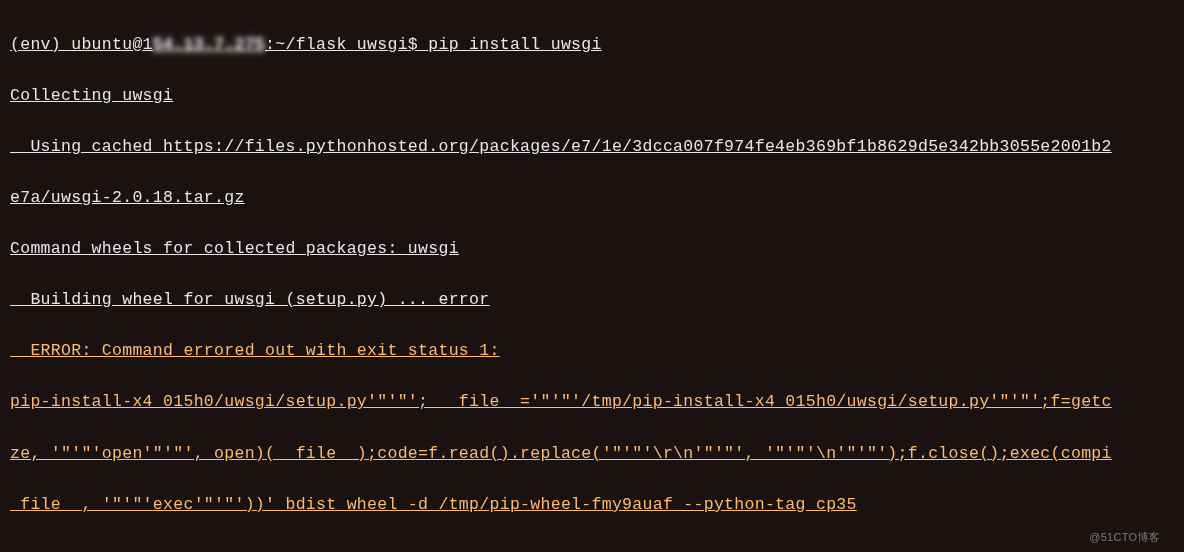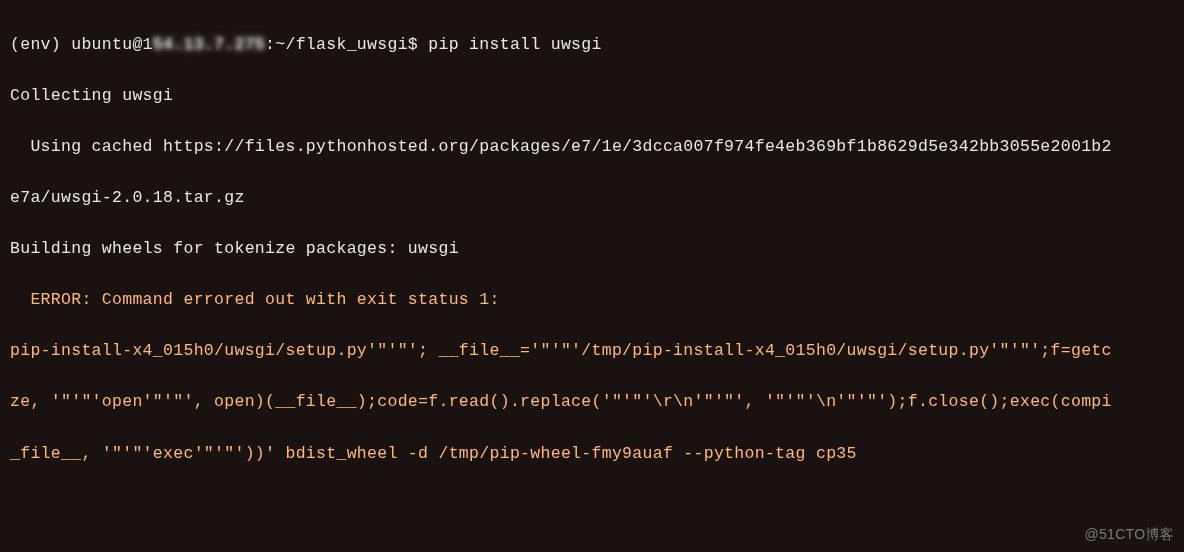--- a/index.html
+++ b/index.html
@@ -17,50 +17,52 @@
       overflow: hidden;
       position: relative;
       letter-spacing: 0.3px;
     }
     .terminal {
       padding: 6px 10px;
       white-space: pre;
     }
     .line {
       white-space: pre;
+      text-decoration: underline;
     }
     .white {
       color: #e8e8e8;
     }
     .red {
       color: #fdba74;
     }
     .watermark {
       position: absolute;
       bottom: 6px;
-      right: 10px;
+      right: 24px;
       color: #7a7a7a;
-      font-size: 14px;
+      font-size: 11px;
       font-family: sans-serif;
     }
     .blur {
       color: #e8e8e8;
       text-shadow: 0 0 6px #fff;
       filter: blur(2px);
     }
   </style>
 </head>
 <body>
 
 <div class="terminal">
 <div class="line white"><span>(env) ubuntu@1</span><span class="blur">54.13.7.275</span><span>:~/flask_uwsgi$ </span><span>pip install uwsgi</span></div>
 <div class="line white">Collecting uwsgi</div>
 <div class="line white">  Using cached https://files.pythonhosted.org/packages/e7/1e/3dcca007f974fe4eb369bf1b8629d5e342bb3055e2001b2</div>
 <div class="line white">e7a/uwsgi-2.0.18.tar.gz</div>
-<div class="line white">Building wheels for tokenize packages: uwsgi</div>
+<div class="line white">Command wheels for collected packages: uwsgi</div>
+<div class="line white">  Building wheel for uwsgi (setup.py) ... error</div>
 <div class="line red">  ERROR: Command errored out with exit status 1:</div>
 <div class="line red">pip-install-x4_015h0/uwsgi/setup.py'"'"'; __file__='"'"'/tmp/pip-install-x4_015h0/uwsgi/setup.py'"'"';f=getc</div>
 <div class="line red">ze, '"'"'open'"'"', open)(__file__);code=f.read().replace('"'"'\r\n'"'"', '"'"'\n'"'"');f.close();exec(compi</div>
 <div class="line red">_file__, '"'"'exec'"'"'))' bdist_wheel -d /tmp/pip-wheel-fmy9auaf --python-tag cp35</div>
 
 
 
 
 
 

